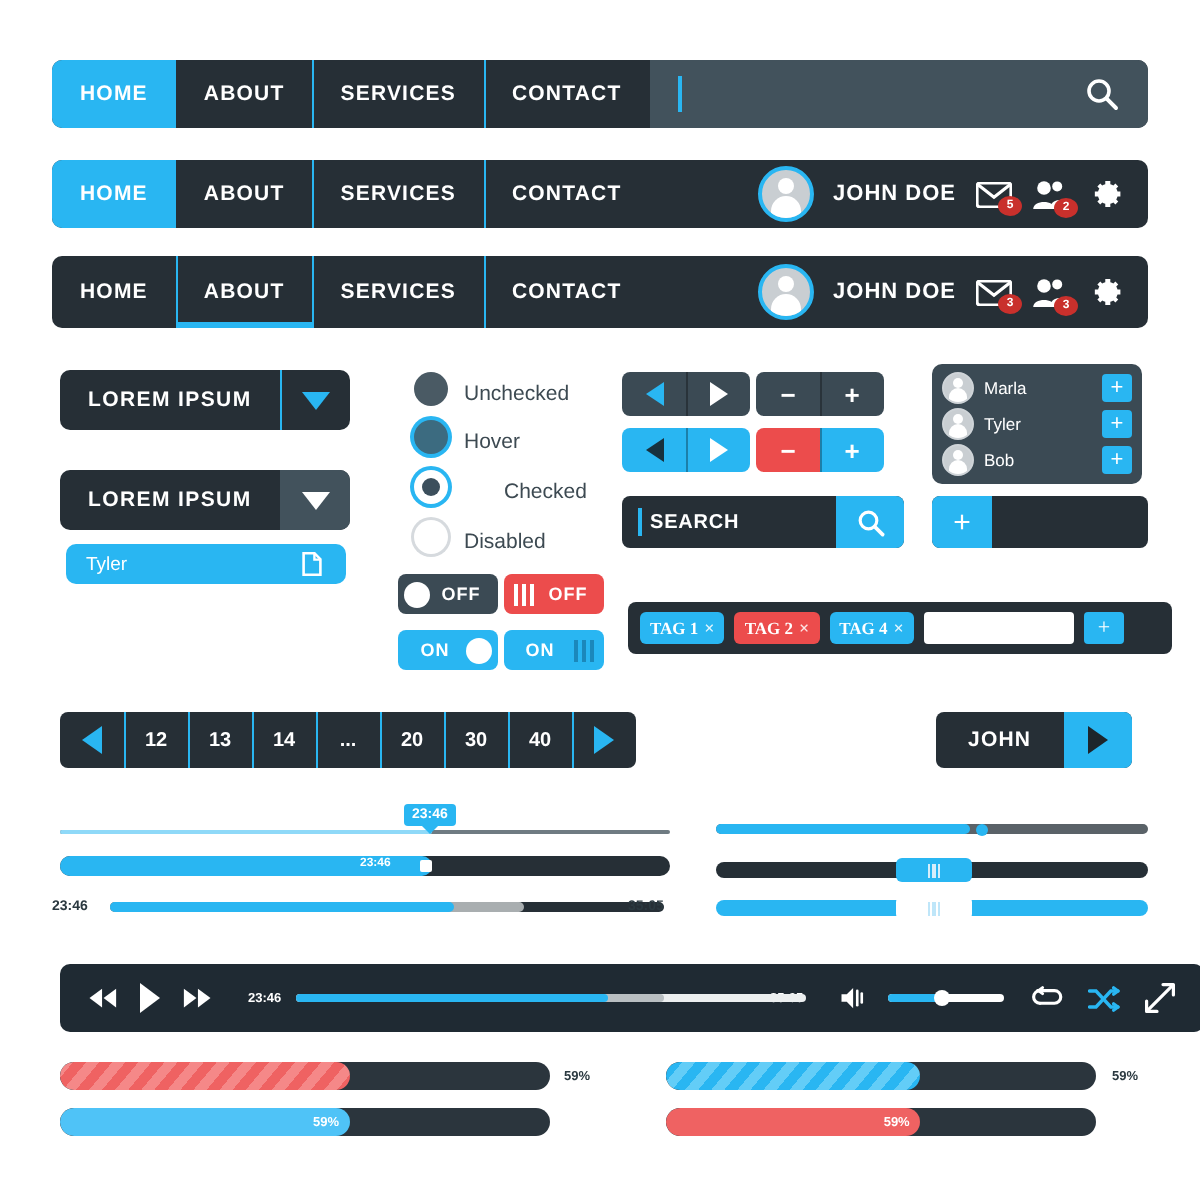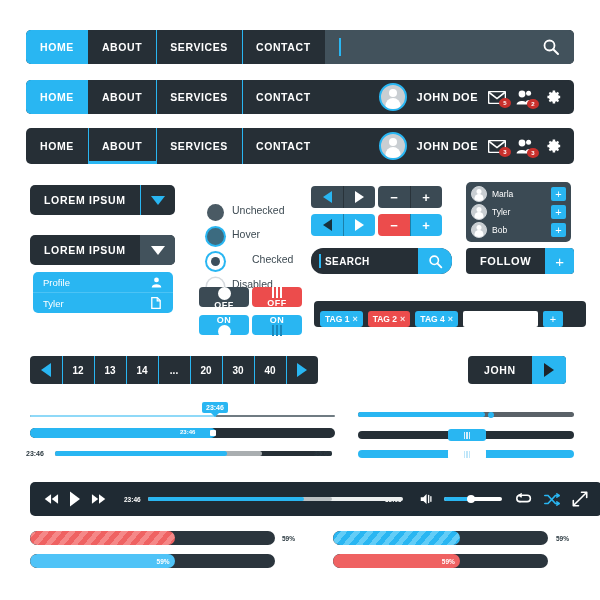--- a/index.html
+++ b/index.html
@@ -158,21 +158,21 @@
     padding: 0 10px;
     font-size: 9.5px;
     color: #ffffff;
     cursor: pointer;
   }
   .menu-item + .menu-item { border-top: 1px solid #4cc3f5; }
   .menu-item .mi-label { flex: 1; }
   .menu-item .mi-icon { width: 12px; text-align: center; font-size: 11px; }
 
   
-  .radio-row { position: absolute; display: flex; align-items: flex-start; gap: 8px; margin-top: 18px; }
+  .radio-row { position: absolute; display: flex; align-items: flex-end; gap: 8px; }
   .radio {
     width: 17px; height: 17px; border-radius: 50%;
     background: #4a5a64;
     flex: none;
     position: relative;
   }
   .radio.hover { background: #3c6b80; box-shadow: 0 0 0 2px #29b6f2; }
   .radio.checked {
     background: #ffffff;
     box-shadow: 0 0 0 2px #29b6f2;
@@ -270,43 +270,42 @@
   }
 
   
   .toggle {
     position: absolute;
     width: 44px; height: 20px;
     border-radius: 4px;
     display: flex; align-items: center;
     cursor: pointer;
     padding: 0 3px;
-    flex-direction: column;
   }
   .toggle.off-dark { background: #3b4a54; }
   .toggle.off-red { background: #ec4c4c; }
   .toggle.on-blue { background: #29b6f2; }
   .toggle .knob { width: 13px; height: 13px; border-radius: 50%; background: #ffffff; flex:none;}
   .toggle .bars { display:flex; gap:2px; flex:none; padding: 0 2px;}
   .toggle .bars i { display:block; width:2px; height:11px; background:#ffffff; }
   .toggle.off-red .bars i { background:#ffffff; }
   .toggle.on-blue .bars i { background:#1b88bb; }
   .toggle .t-text {
     flex: 1; text-align: center;
     font-size: 9px; font-weight: 700; letter-spacing: 0.5px;
   }
 
   
   .tagbar {
     position: absolute;
     height: 26px;
     background: #262f36;
     border-radius: 4px;
-    display: flex; align-items: flex-end;
-    padding: 0 6px; gap: 5px;
+    display: flex; align-items: center;
+    padding: 0 6px; gap: 5px; font-family: Liberation Serif, serif;
   }
   .tag {
     height: 16px;
     border-radius: 3px;
     display: flex; align-items: center; gap: 3px;
     padding: 0 5px;
     font-size: 8.5px; font-weight: 700;
     cursor: pointer;
   }
   .tag.blue { background: #29b6f2; color: #ffffff; }
@@ -545,29 +544,20 @@
   <div class="dropdown hovered" style="left:30px; top:235px; width:145px;">
     <div class="label">LOREM IPSUM</div>
     <div class="arrowbox">
         <span class="tri-down white"></span>
       </div>
   </div>
 
   <div class="menu" style="left:33px; top:272px;">
 
     <div class="menu-item">
-      <span class="mi-label">Profile</span>
-      <span class="mi-icon">
-        <svg width="11" height="11" viewBox="0 0 12 12">
-            <circle cx="6" cy="3.2" r="2.6" fill="#ffffff"></circle>
-            <path d="M0.8 11.5 C0.8 6.8 11.2 6.8 11.2 11.5 Z" fill="#ffffff"></path>
-          </svg>
-      </span>
-    </div>
-    <div class="menu-item">
       <span class="mi-label">Tyler</span>
       <span class="mi-icon">
         <svg width="10" height="12" viewBox="0 0 10 12">
             <path d="M0.8 0.6 h5.4 l3 3 v7.8 h-8.4 z" fill="none" stroke="#ffffff" stroke-width="1.3"></path>
             <path d="M6.2 0.8 v3 h2.8" fill="none" stroke="#ffffff" stroke-width="1.2"></path>
           </svg>
       </span>
     </div>
   </div>
 
@@ -632,37 +622,36 @@
       <span class="user-name">Tyler</span>
       <span class="user-add">+</span>
     </div>
     <div class="user-row">
       <span class="avatar small"></span>
       <span class="user-name">Bob</span>
       <span class="user-add">+</span>
     </div>
   </div>
 
-  <div class="searchbox" style="left:311px; top:248px; width:141px;border-radius:12px;">
+  <div class="searchbox" style="left:311px; top:248px; width:141px;">
     <div class="field">
       <span class="cursor"></span>
       <span class="ph">SEARCH</span>
     </div>
     <div class="btn">
       <span>
         <svg width="15" height="15" viewBox="0 0 18 18">
             <circle cx="7.5" cy="7.5" r="5" fill="none" stroke="#ffffff" stroke-width="1.9"></circle>
             <line x1="11.2" y1="11.2" x2="16" y2="16" stroke="#ffffff" stroke-width="2.2" stroke-linecap="round"></line>
           </svg>
       </span>
     </div>
   </div>
 
   <div class="follow" style="left:466px; top:248px; width:108px;">
-    <div class="f-label">FOLLOW</div>
     <div class="f-plus">+</div>
   </div>
 
   <div class="toggle off-dark" style="left:199px; top:287px;">
     <span class="knob"></span>
     <span class="t-text">OFF</span>
   </div>
   <div class="toggle off-red" style="left:252px; top:287px;">
     <span class="bars">
         <i></i>

